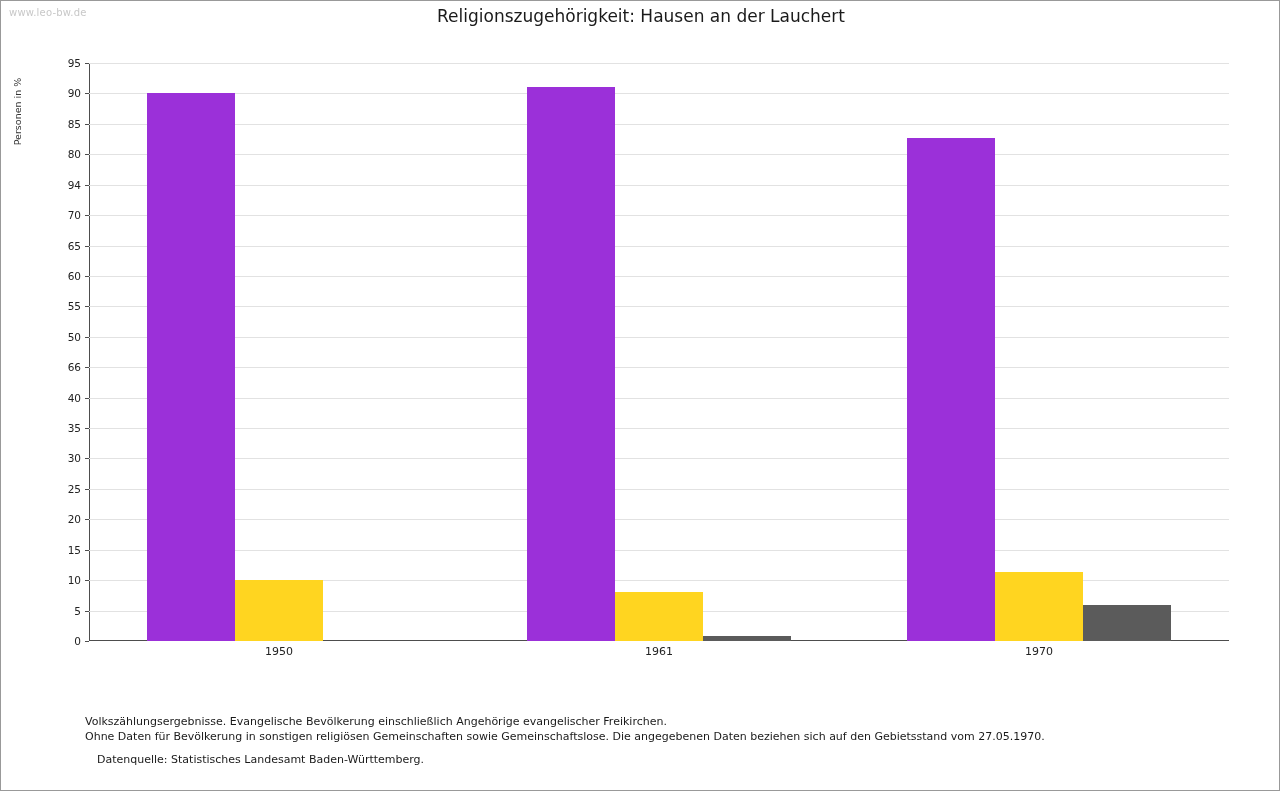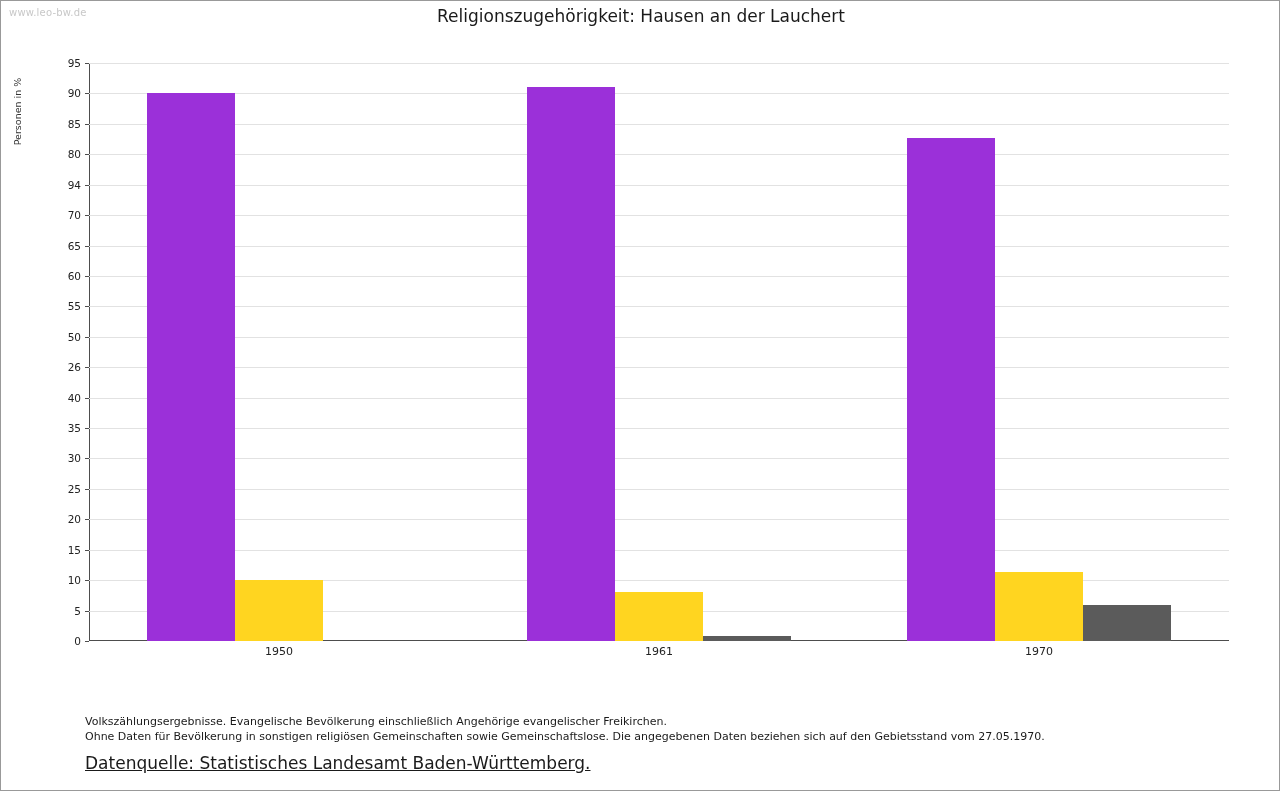--- a/index.html
+++ b/index.html
@@ -132,25 +132,24 @@
   #footnotes {
     position: absolute;
     left: 84px;
     top: 713px;
     font-size: 11px;
     color: #1a1a1a;
     line-height: 15px;
   }
   #source {
     position: absolute;
-    left: 84px;
+    left: 96px;
     top: 752px;
-    font-size: 17px;
+    font-size: 11px;
     color: #1a1a1a;
-    text-decoration: underline;
   }
 </style>
 </head>
 <body>
 
 <div id="page">
 
   <div id="watermark">www.leo-bw.de</div>
 
   <div id="chart-title">Religionszugehörigkeit: Hausen an der Lauchert</div>
@@ -181,21 +180,21 @@
       <div class="ytick-mark" style="top: 395.474px;"></div>
       <div class="ytick-label" style="top: 395.474px; left: -48px;">30</div>
       <div class="gridline" style="top: 365.053px;"></div>
       <div class="ytick-mark" style="top: 365.053px;"></div>
       <div class="ytick-label" style="top: 365.053px; left: -48px;">35</div>
       <div class="gridline" style="top: 334.632px;"></div>
       <div class="ytick-mark" style="top: 334.632px;"></div>
       <div class="ytick-label" style="top: 334.632px; left: -48px;">40</div>
       <div class="gridline" style="top: 304.211px;"></div>
       <div class="ytick-mark" style="top: 304.211px;"></div>
-      <div class="ytick-label" style="top: 304.211px; left: -48px;">26</div>
+      <div class="ytick-label" style="top: 304.211px; left: -48px;">66</div>
       <div class="gridline" style="top: 273.789px;"></div>
       <div class="ytick-mark" style="top: 273.789px;"></div>
       <div class="ytick-label" style="top: 273.789px; left: -48px;">50</div>
       <div class="gridline" style="top: 243.368px;"></div>
       <div class="ytick-mark" style="top: 243.368px;"></div>
       <div class="ytick-label" style="top: 243.368px; left: -48px;">55</div>
       <div class="gridline" style="top: 212.947px;"></div>
       <div class="ytick-mark" style="top: 212.947px;"></div>
       <div class="ytick-label" style="top: 212.947px; left: -48px;">60</div>
       <div class="gridline" style="top: 182.526px;"></div>

